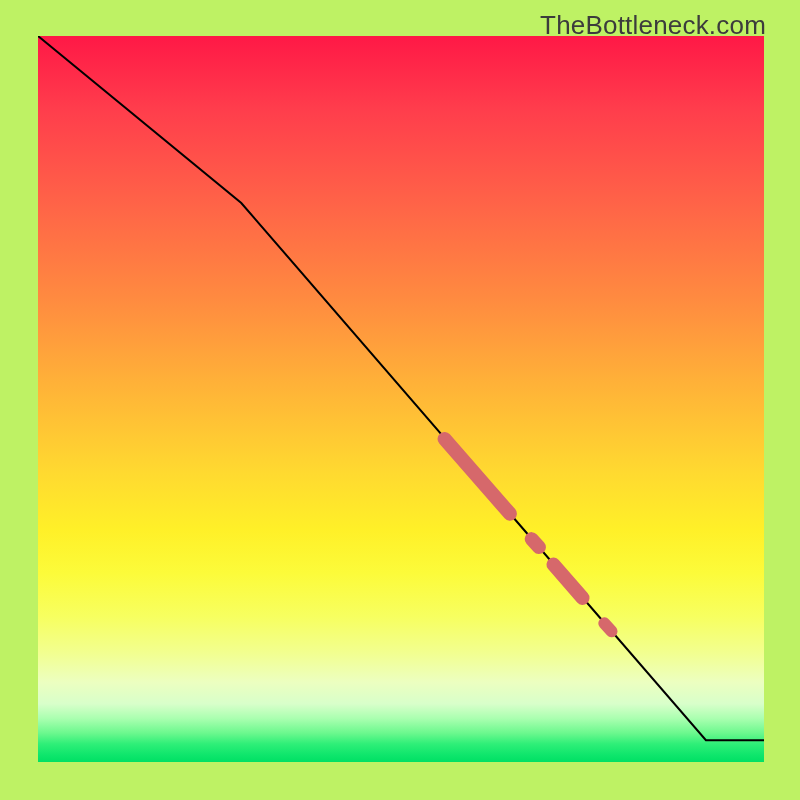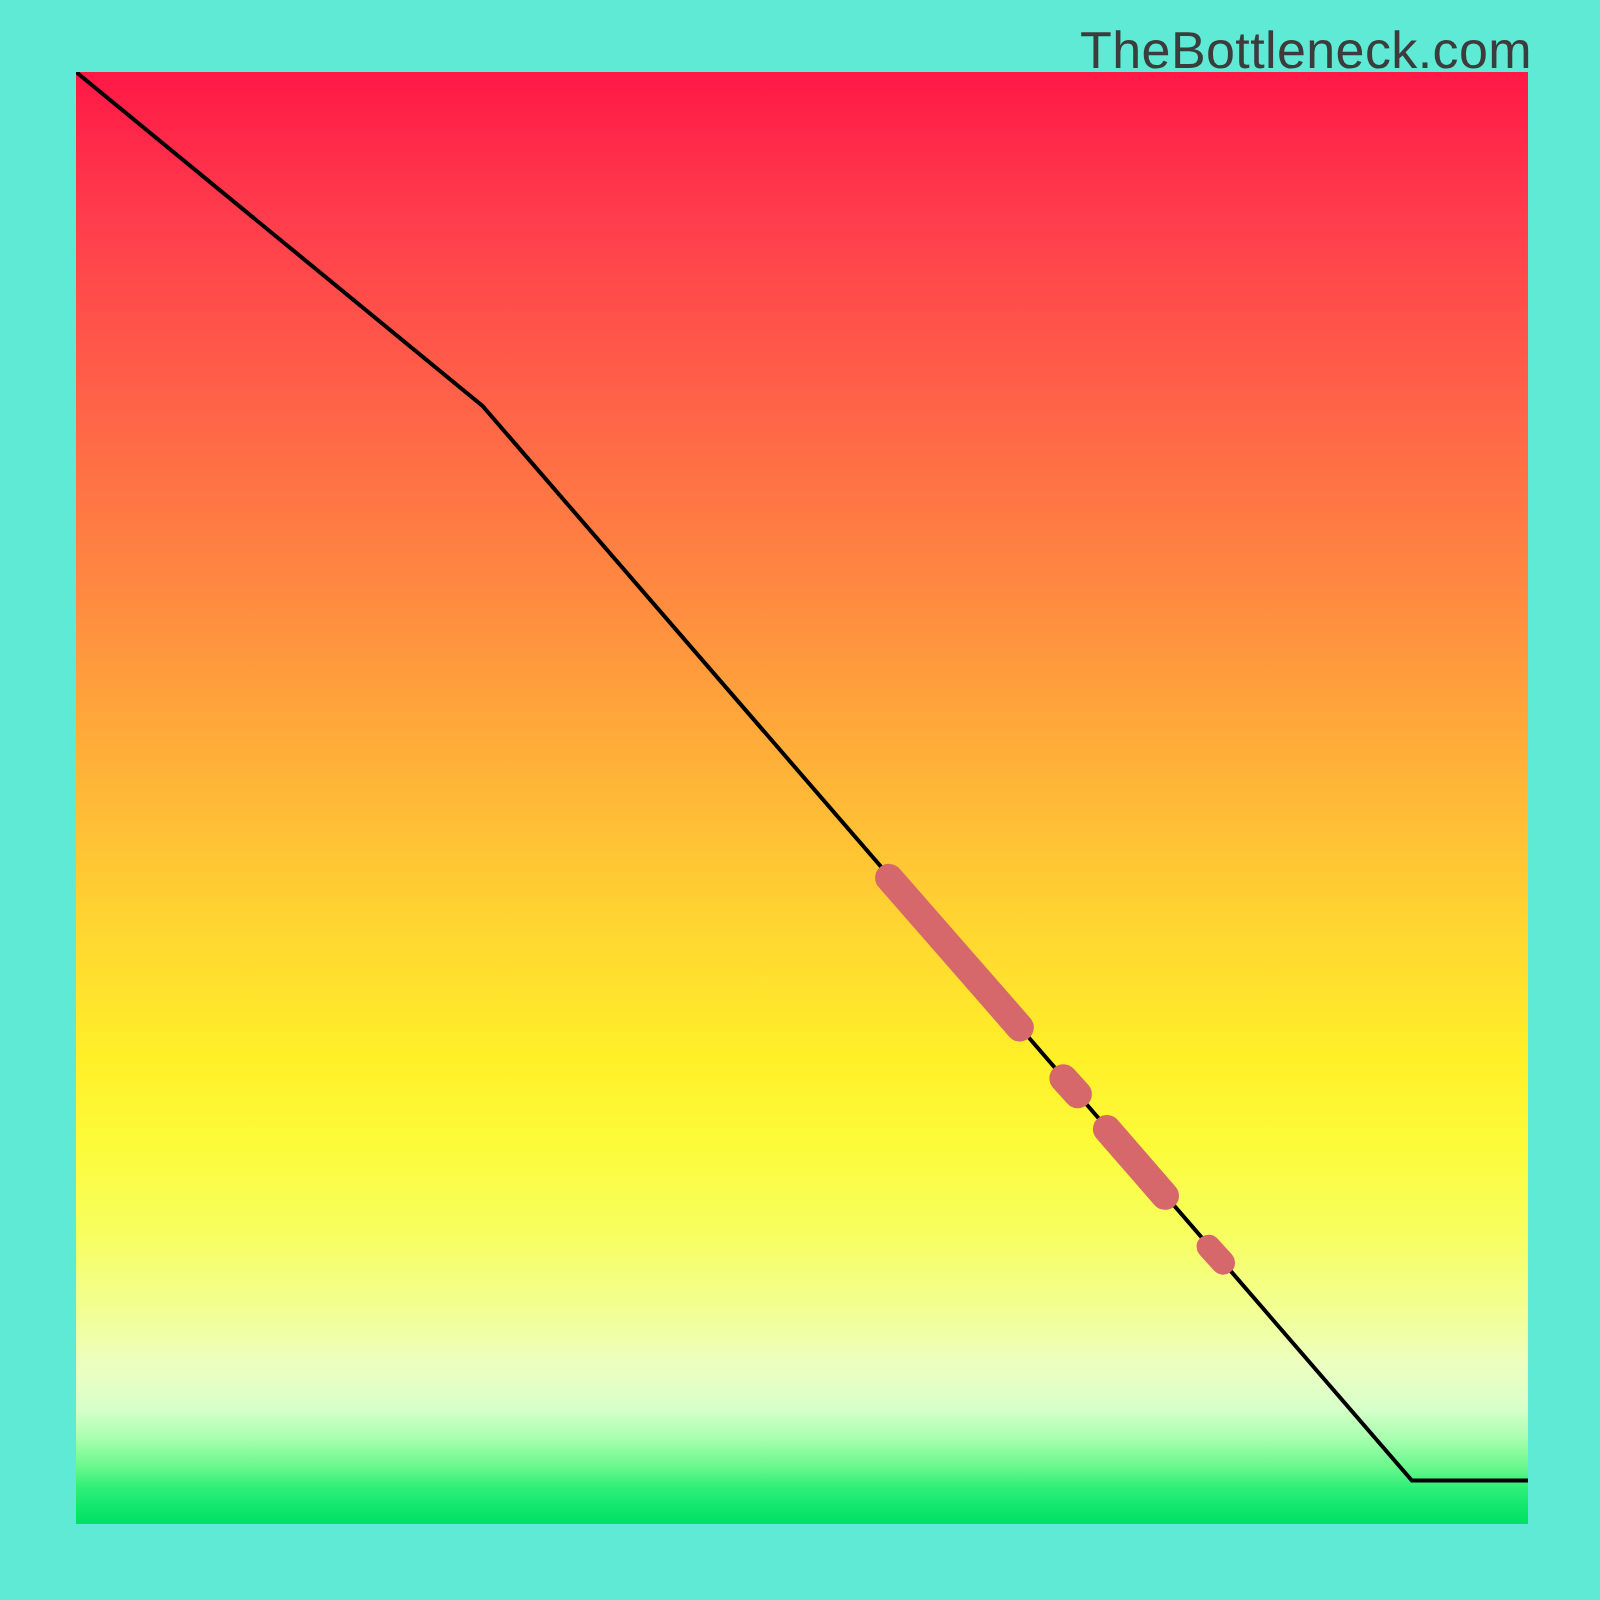--- a/index.html
+++ b/index.html
@@ -8,21 +8,21 @@
     width: 800px;
     height: 800px;
     overflow: hidden;
     background: #000;
     font-family: Arial, Helvetica, sans-serif;
   }
   .frame {
     position: relative;
     width: 800px;
     height: 800px;
-    background: #5eead4;
+    background: #bef264;
   }
   .plot-area {
     position: absolute;
     left: 38px;
     top: 36px;
     width: 726px;
     height: 726px;
     overflow: hidden;
   }
   .gradient-bg {

